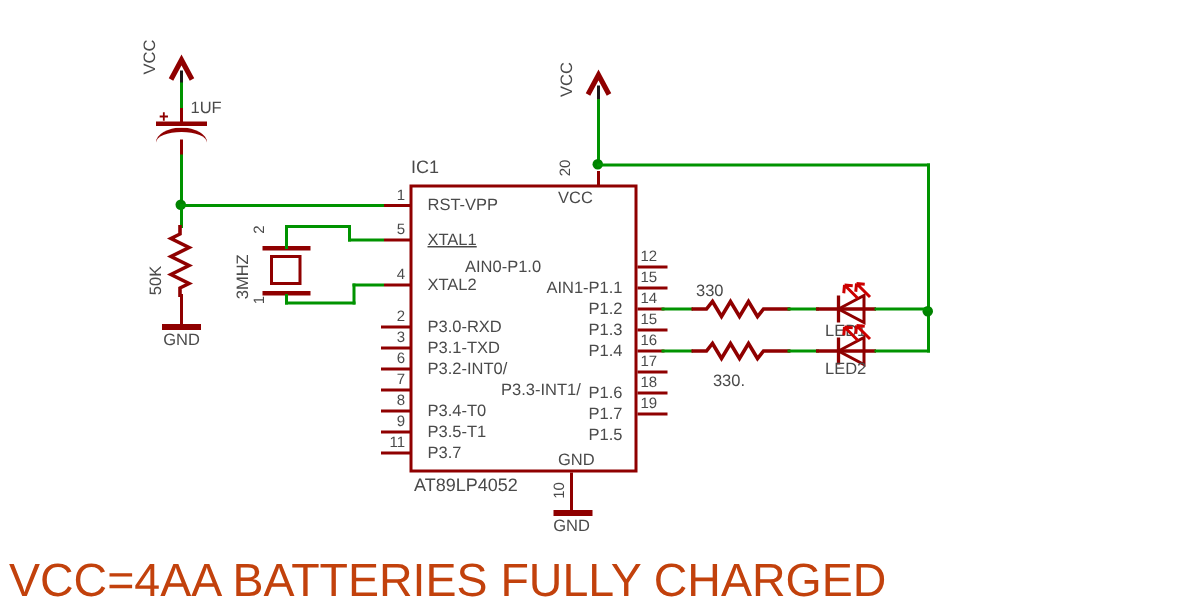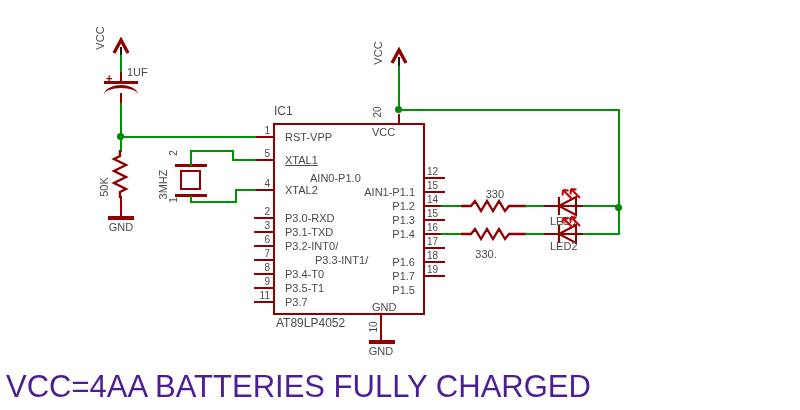--- a/index.html
+++ b/index.html
@@ -6,21 +6,21 @@
   #stage{position:relative;width:800px;height:410px;background:#ffffff;overflow:hidden;
          font-family:"Liberation Sans",sans-serif;}
   .w{position:absolute;background:#009300;}   
   .r{position:absolute;background:#8f0000;}   
   .blk{position:absolute;background:#1a1a1a;} 
   .dot{position:absolute;width:7px;height:7px;border-radius:50%;background:#008300;}
   .lbl{position:absolute;color:#4a4a4a;font-size:11px;line-height:12px;white-space:nowrap;}
   .pnum{position:absolute;color:#4a4a4a;font-size:10px;line-height:10px;white-space:nowrap;}
   .rot{transform:rotate(-90deg);transform-origin:center center;text-align:center;}
   .icbox{position:absolute;left:273px;top:123px;width:148px;height:188px;border:2px solid #8f0000;}
-  .caption{position:absolute;left:6px;top:371px;font-size:31px;line-height:32px;color:#4c1d95;letter-spacing:0px;}
+  .caption{position:absolute;left:6px;top:371px;font-size:31px;line-height:32px;color:#c2410c;letter-spacing:0px;}
   .arc{position:absolute;left:104px;top:85px;width:34px;height:10px;border-top:3px solid #8f0000;
        border-radius:17px 17px 0 0 / 10px 10px 0 0;}
   svg{position:absolute;overflow:visible;}
 </style>
 </head>
 <body>
 
 <div id="stage">
 
   <div class="lbl rot" style="left:80px;top:32px;width:40px;height:12px;">VCC</div>
@@ -84,21 +84,21 @@
   <div class="lbl" style="left:276px;top:317px;font-size:12px;">AT89LP4052</div>
   <div class="lbl" style="left:372px;top:126px;">VCC</div>
   <div class="lbl" style="left:372px;top:301px;">GND</div>
 
   <div class="lbl" style="left:285px;top:131px;">RST-VPP</div>
   <div class="lbl" style="left:285px;top:154px;text-decoration:underline;">XTAL1</div>
   <div class="lbl" style="left:285px;top:184px;">XTAL2</div>
   <div class="lbl" style="left:285px;top:212px;">P3.0-RXD</div>
   <div class="lbl" style="left:285px;top:226px;">P3.1-TXD</div>
   <div class="lbl" style="left:285px;top:240px;">P3.2-INT0/</div>
-  <div class="lbl" style="left:270px;top:254px;padding-left:45px;">P3.3-INT1/</div>
+  <div class="lbl" style="left:289px;top:254px;padding-left:45px;">P3.3-INT1/</div>
   <div class="lbl" style="left:285px;top:268px;">P3.4-T0</div>
   <div class="lbl" style="left:285px;top:282px;">P3.5-T1</div>
   <div class="lbl" style="left:285px;top:296px;">P3.7</div>
 
   <div class="pnum" style="left:246px;top:126px;width:24px;text-align:right;">1</div>
   <div class="pnum" style="left:246px;top:149px;width:24px;text-align:right;">5</div>
   <div class="pnum" style="left:246px;top:179px;width:24px;text-align:right;">4</div>
   <div class="pnum" style="left:246px;top:207px;width:24px;text-align:right;">2</div>
   <div class="pnum" style="left:246px;top:221px;width:24px;text-align:right;">3</div>
   <div class="pnum" style="left:246px;top:235px;width:24px;text-align:right;">6</div>
@@ -143,21 +143,21 @@
   <div class="r" style="left:425px;top:261px;width:20px;height:2px;"></div>
   <div class="r" style="left:425px;top:275px;width:20px;height:2px;"></div>
 
   <div class="pnum rot" style="left:366px;top:322px;width:16px;height:10px;">10</div>
   <div class="r" style="left:380px;top:315px;width:2px;height:26px;"></div>
   <div class="r" style="left:369px;top:340px;width:26px;height:4px;"></div>
   <div class="lbl" style="left:361px;top:345px;width:40px;text-align:center;">GND</div>
 
   <div class="r" style="left:425px;top:205px;width:18px;height:2px;"></div>
   <div class="w" style="left:441px;top:205px;width:21px;height:2px;"></div>
-  <div class="lbl" style="left:464px;top:188px;width:40px;text-align:right;">330</div>
+  <div class="lbl" style="left:464px;top:188px;width:40px;text-align:left;">330</div>
   <svg width="66" height="12" style="left:461px;top:200px;">
     <path d="M0,6 H10 L14,1 L20,11 L26,1 L32,11 L38,1 L44,11 L48,6 H66" fill="none" stroke="#8f0000" stroke-width="2.4"></path>
   </svg>
   <div class="w" style="left:525px;top:205px;width:21px;height:2px;"></div>
   <svg width="40" height="40" style="left:544px;top:186px;">
     <line x1="0" y1="20" x2="40" y2="20" stroke="#8f0000" stroke-width="2.2"></line>
     <line x1="15" y1="11" x2="15" y2="29" stroke="#8f0000" stroke-width="2.2"></line>
     <polygon points="15,20 32,11 32,29" fill="none" stroke="#8f0000" stroke-width="2"></polygon>
     <path d="M28,13 L19,4 M19,4 L24.5,4.5 M19,4 L18.5,9.5" fill="none" stroke="#cc0000" stroke-width="2"></path>
     <path d="M36,12 L27,3 M27,3 L32.5,3.5 M27,3 L26.5,8.5" fill="none" stroke="#cc0000" stroke-width="2"></path>

